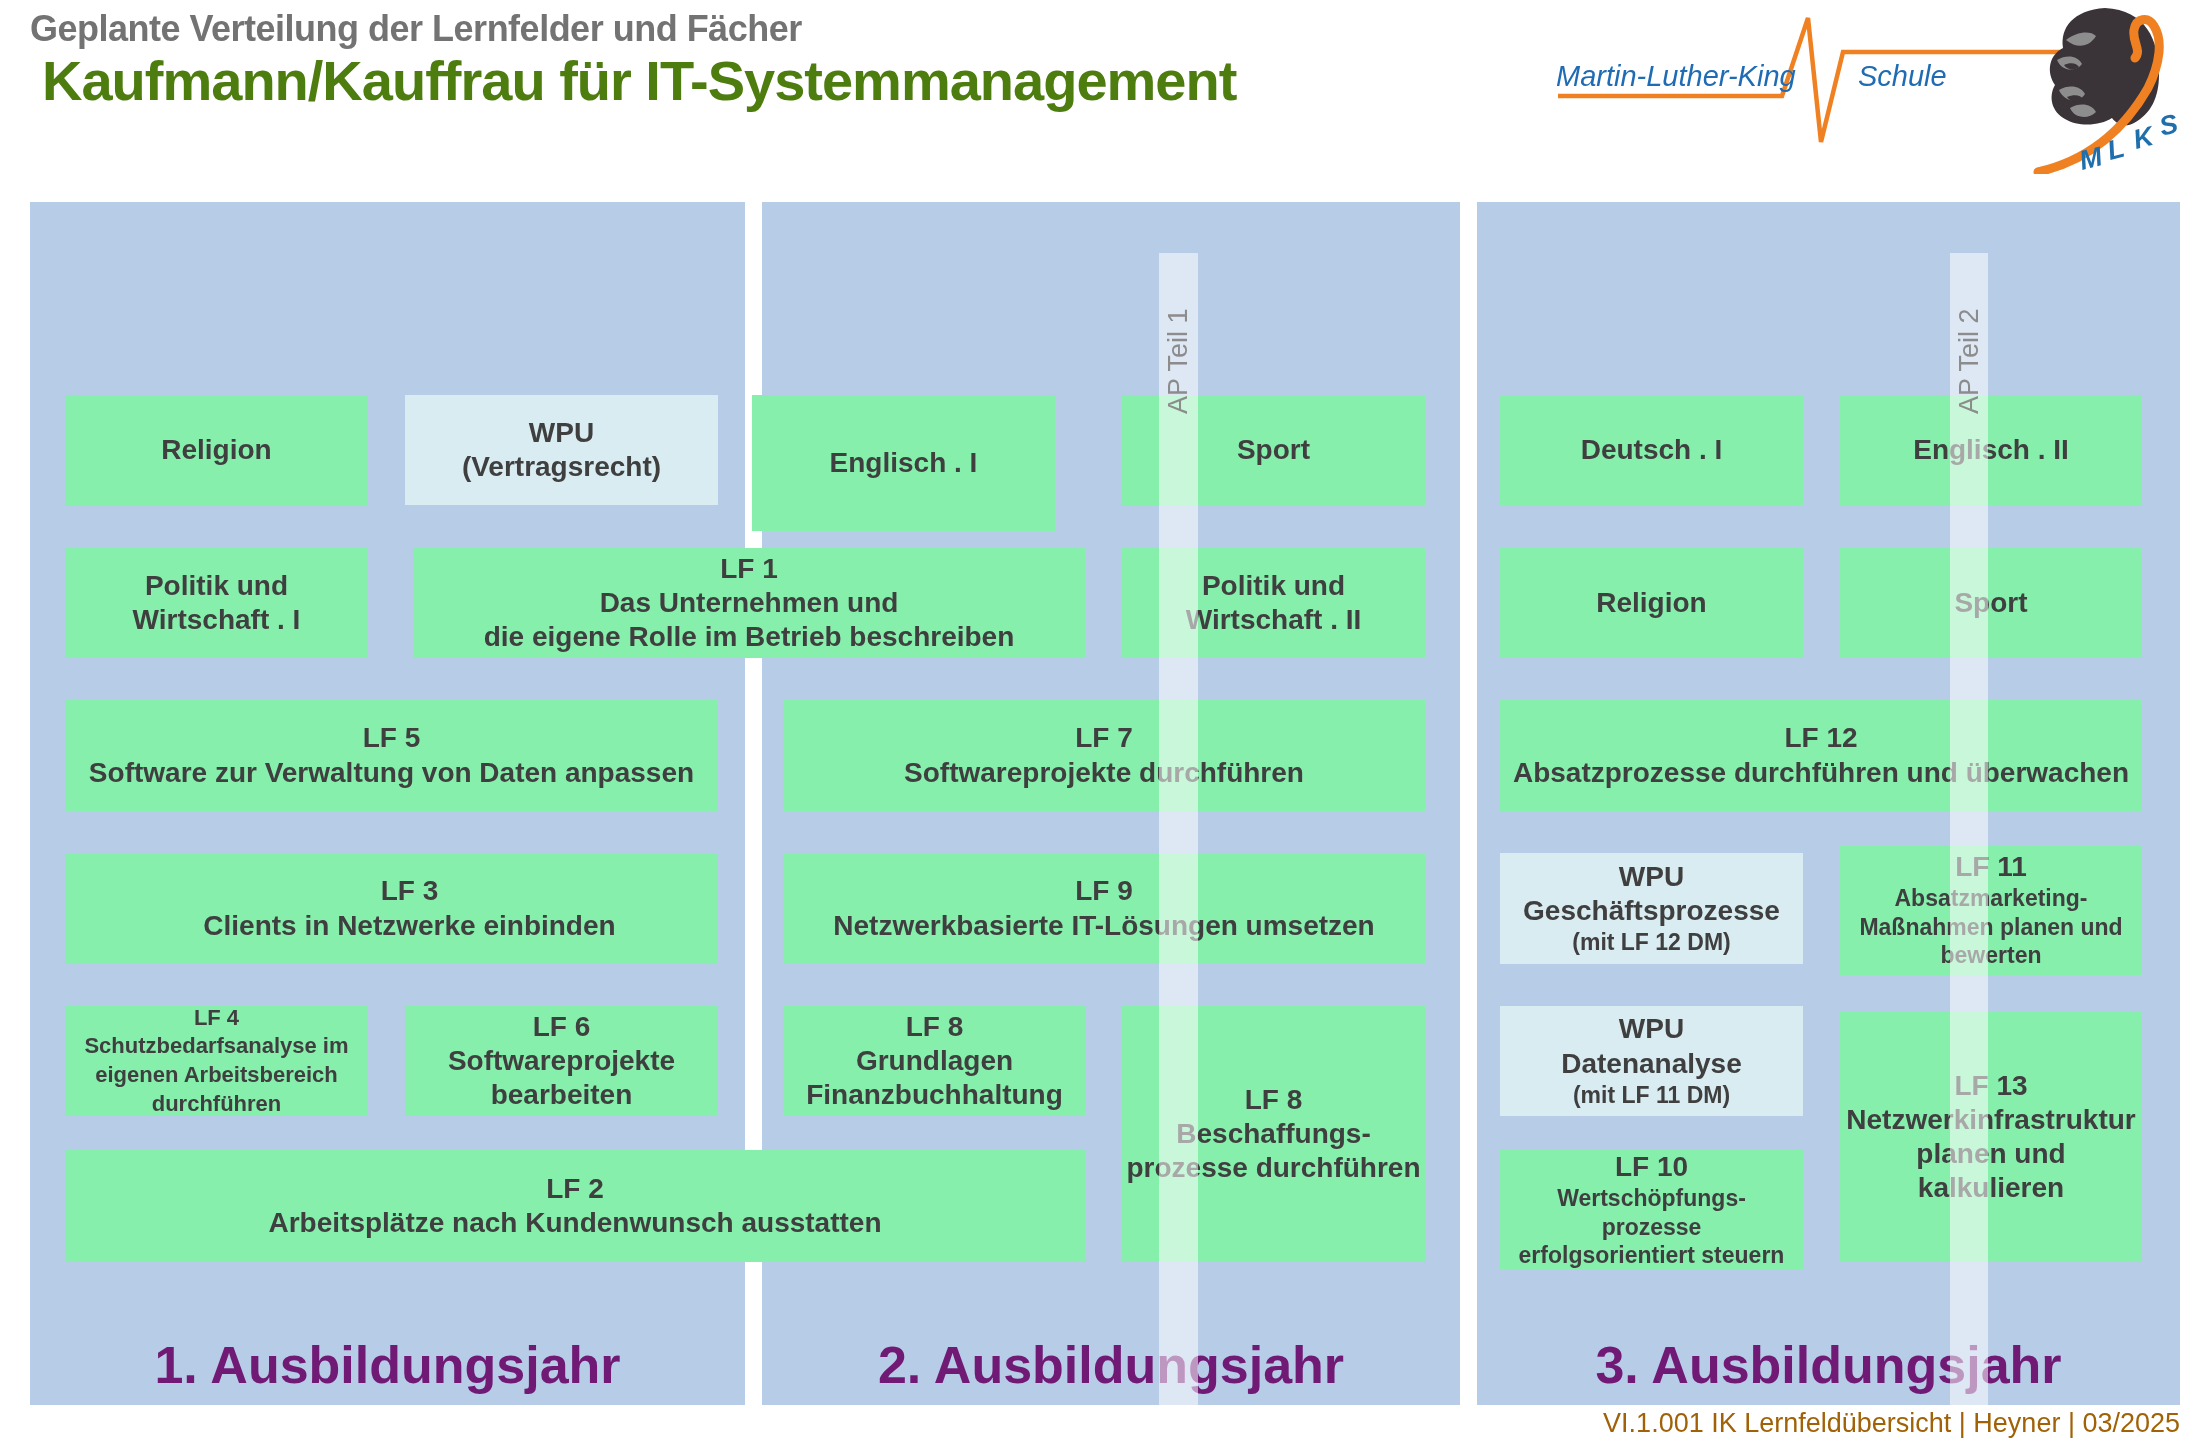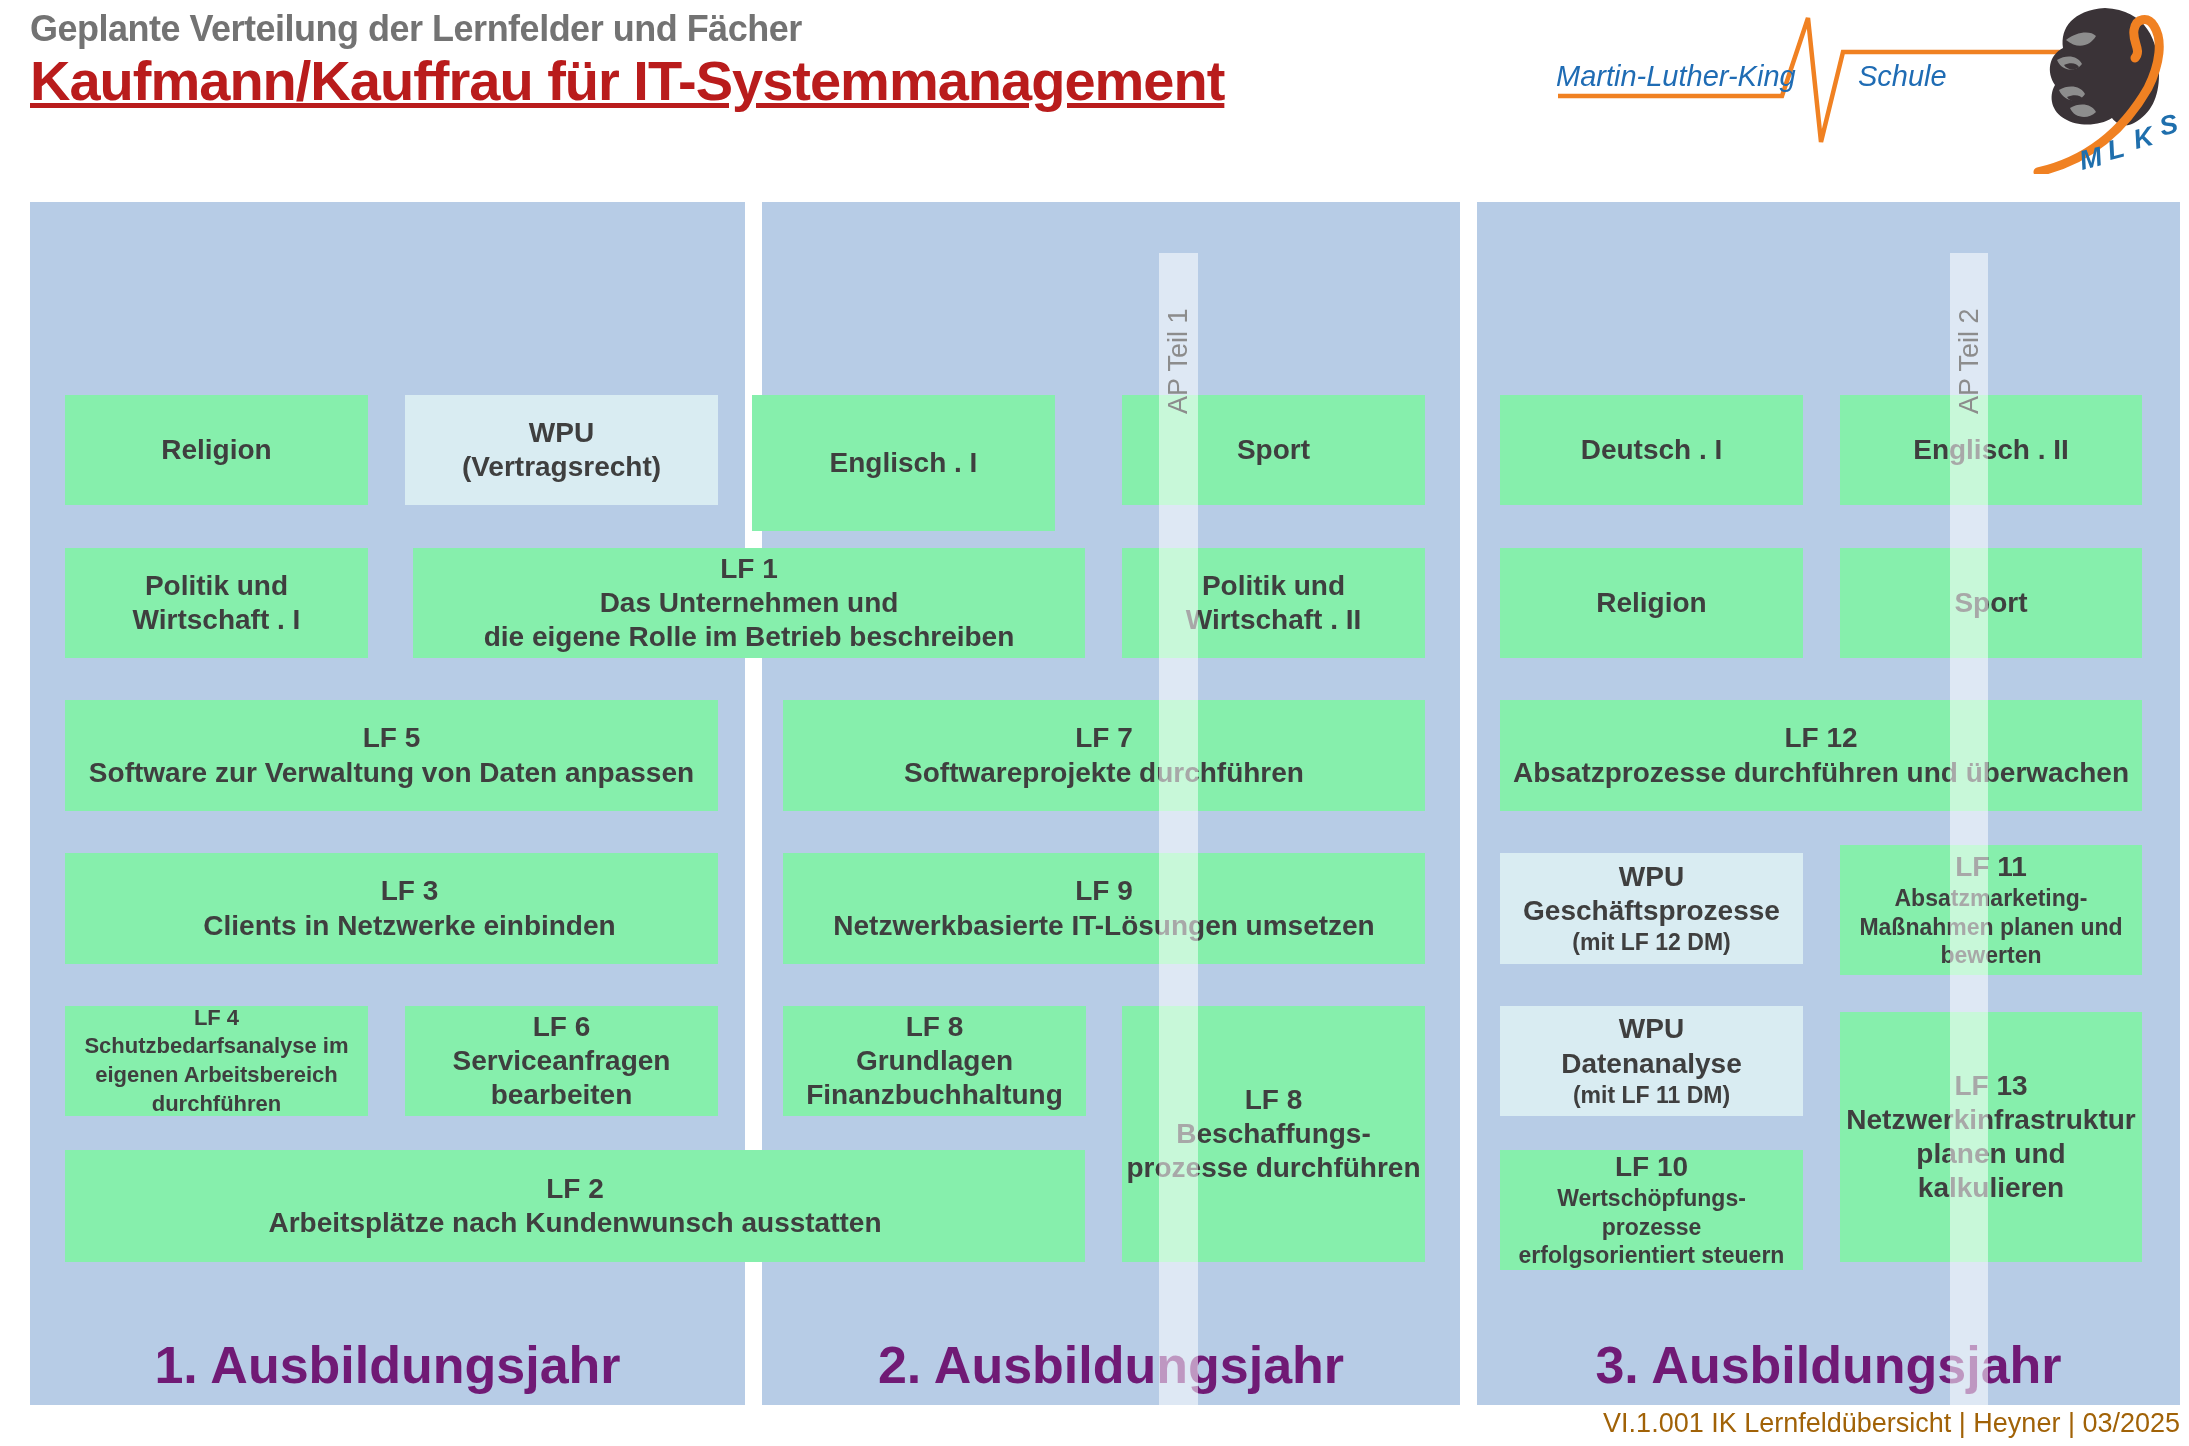--- a/index.html
+++ b/index.html
@@ -5,22 +5,22 @@
   html,body{margin:0;padding:0;background:#ffffff;}
   #canvas{
     position:relative;width:2189px;height:1446px;background:#ffffff;
     font-family:"Liberation Sans","DejaVu Sans",sans-serif;overflow:hidden;
   }
   .hdr-sub{
     position:absolute;left:30px;top:8px;font-size:36px;font-weight:bold;
     color:#737373;letter-spacing:-0.5px;white-space:nowrap;
   }
   .hdr-title{
-    position:absolute;left:30px;top:48px;font-size:56px;font-weight:bold;
-    color:#b91c1c;letter-spacing:-1px;white-space:nowrap;text-decoration:underline;
+    position:absolute;left:42px;top:48px;font-size:56px;font-weight:bold;
+    color:#4d7c0f;letter-spacing:-1px;white-space:nowrap;
   }
   .panel{
     position:absolute;top:202px;height:1203px;background:#b7cce6;z-index:0;
   }
   .year-label{
     position:absolute;top:1330px;height:70px;z-index:1;
     display:flex;align-items:center;justify-content:center;
     color:#701a75;font-size:52px;font-weight:bold;white-space:nowrap;
   }
   .box{
@@ -112,21 +112,21 @@
       <div class="box-line">Clients in Netzwerke einbinden</div>
     </div>
     <div class="box" style="left: 65px; top: 1006px; width: 303px; height: 110px;">
       <div class="box-line xs">LF 4</div>
       <div class="box-line xs">Schutzbedarfsanalyse im</div>
       <div class="box-line xs">eigenen Arbeitsbereich</div>
       <div class="box-line xs">durchführen</div>
     </div>
     <div class="box" style="left: 405px; top: 1006px; width: 313px; height: 110px;">
       <div class="box-line">LF 6</div>
-      <div class="box-line">Serviceanfragen</div>
+      <div class="box-line">Softwareprojekte</div>
       <div class="box-line">bearbeiten</div>
     </div>
     <div class="box" style="left: 65px; top: 1150px; width: 1020px; height: 112px;">
       <div class="box-line">LF 2</div>
       <div class="box-line">Arbeitsplätze nach Kundenwunsch ausstatten</div>
     </div>
     <div class="panel" style="left: 762px; width: 698px;"></div>
     <div class="year-label" style="left: 762px; width: 698px;">2. Ausbildungsjahr</div>
     <div class="box" style="left: 752px; top: 395px; width: 303px; height: 136px;">
       <div class="box-line">Englisch . I</div>

